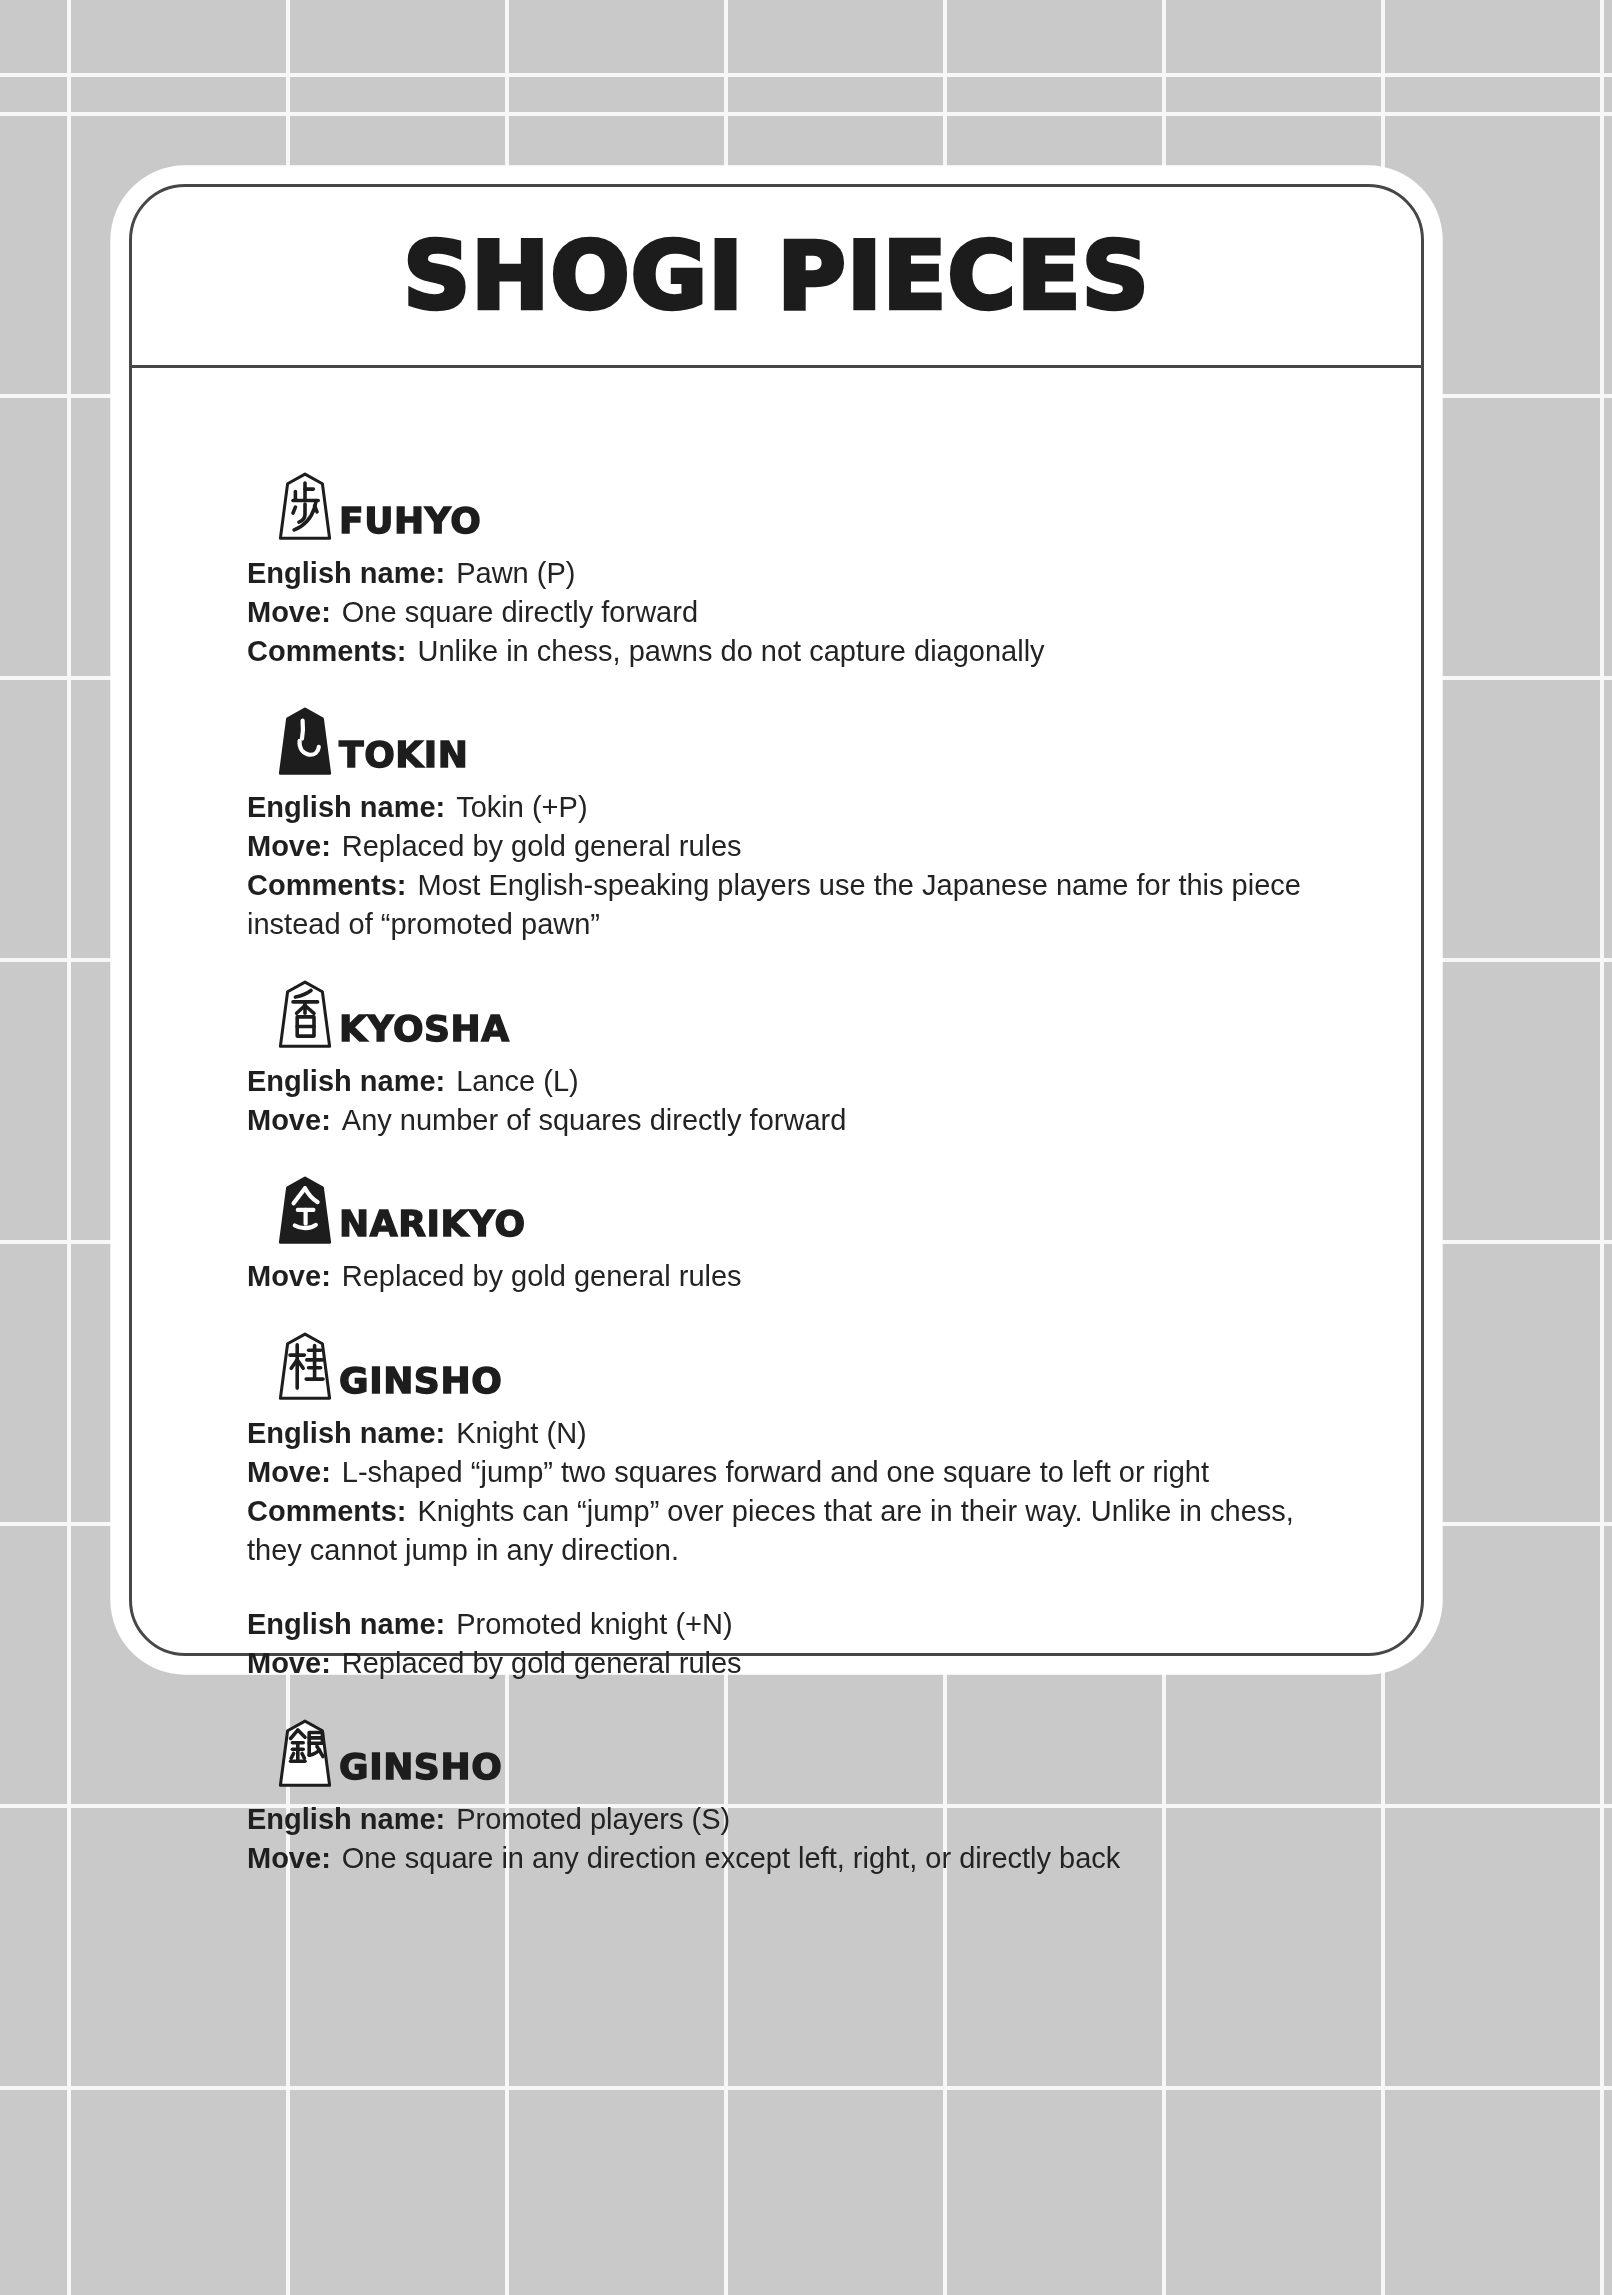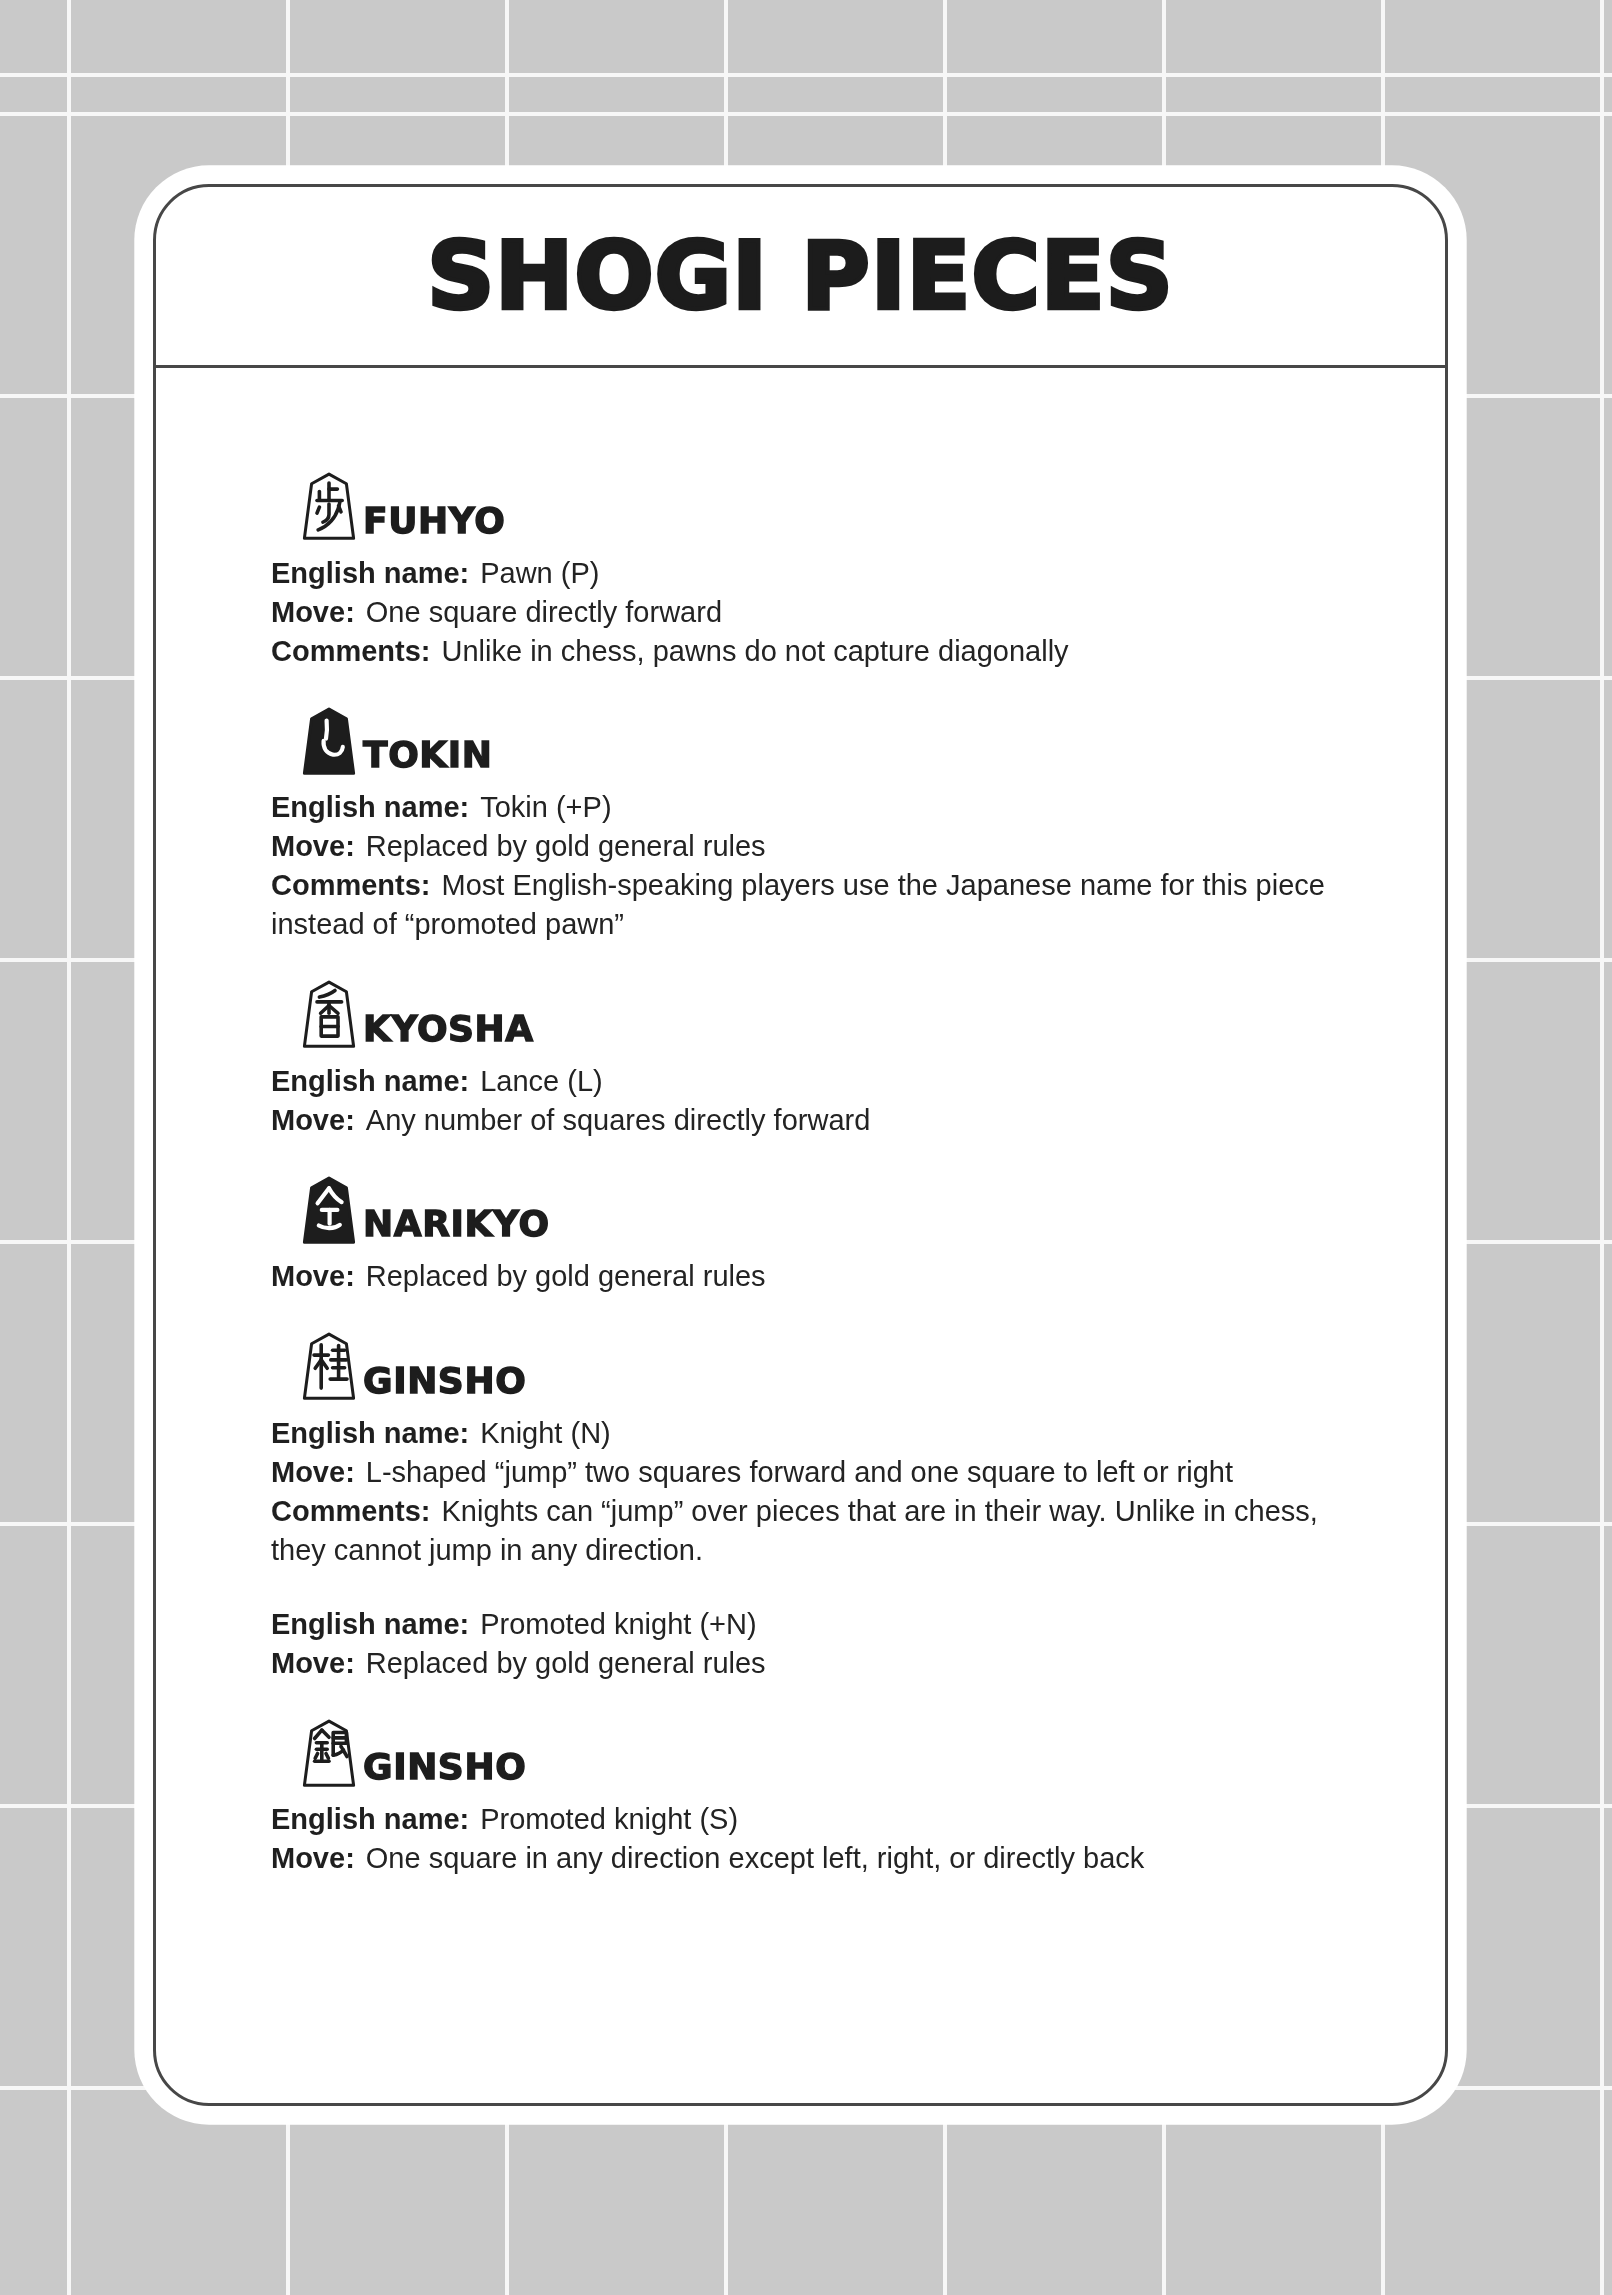--- a/index.html
+++ b/index.html
@@ -13,22 +13,22 @@
     width: 1613px; height: 2295px;
     overflow: hidden;
     background-color: #c9c9c9;
     background-image:
       repeating-linear-gradient(to right, #f7f7f7 0 4.4px, transparent 4.4px 219px),
       repeating-linear-gradient(to bottom, #f7f7f7 0 4.4px, transparent 4.4px 282px);
     background-position: 67px 0, 0 112px;
   }
   .card {
     position: absolute;
-    left: 153px; top: 184px;
-    width: 1295px; height: 1922px;
+    left: 129px; top: 184px;
+    width: 1295px; height: 1472px;
     background: #ffffff;
     border: 3.1px solid #474747;
     border-radius: 56px;
     box-shadow: 0 0 0 18.7px #ffffff;
     box-sizing: border-box;
   }
   .card-header {
     height: 178px;
     border-bottom: 3.1px solid #474747;
     display: flex;
@@ -280,21 +280,21 @@
   <div class="piece-section">
     <div class="piece-head">
       <svg class="koma outline" viewBox="0 0 100 114">
         <use href="#koma-shape" class="koma-shape"></use>
         <use href="#glyph-ginsho" class="koma-glyph"></use>
       </svg>
       <div class="piece-name">GINSHO</div>
     </div>
     <div class="fields">
       <div class="field row-english">
-        <span class="field-label">English name:</span><span class="field-value fv-en">Promoted knight (S)</span>
+        <span class="field-label">English name:</span><span class="field-value fv-en">Promoted players (S)</span>
       </div>
       <div class="field row-move">
         <span class="field-label">Move:</span><span class="field-value fv-move">One square in any direction except left, right, or directly back</span>
       </div>
 
     </div>
   </div>
 </div>
   </div>
 </div>

